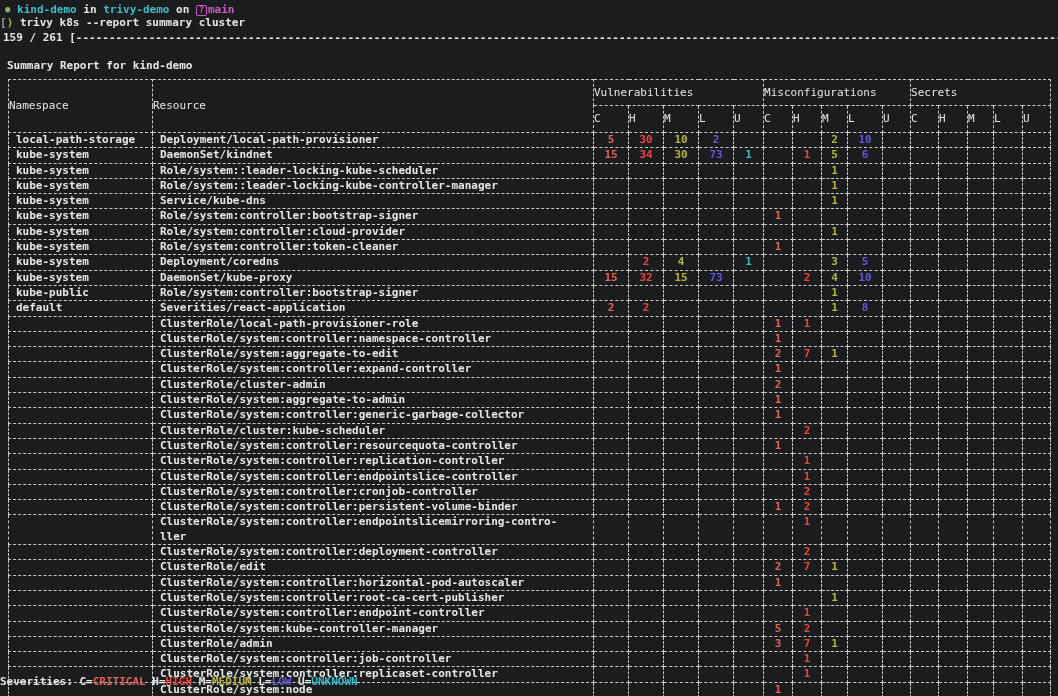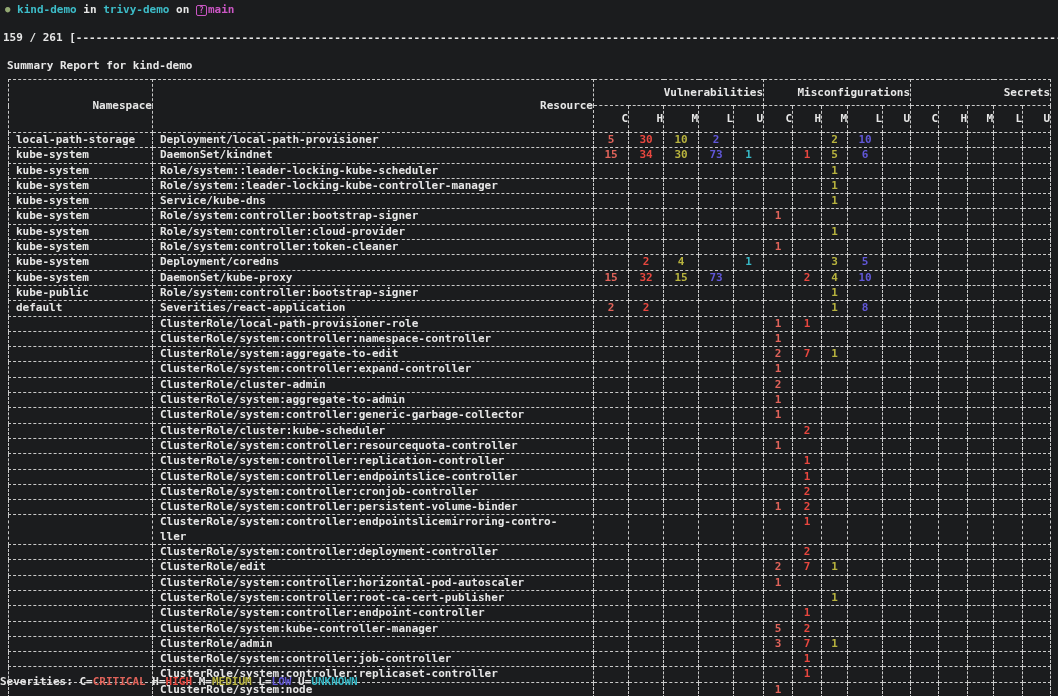--- a/index.html
+++ b/index.html
@@ -25,38 +25,39 @@
   .branch-badge{
     display:inline-block;border:1px solid var(--magenta);color:var(--magenta);
     width:11px;height:11px;line-height:9px;text-align:center;font-size:8px;
     border-radius:2px;vertical-align:0px;margin-right:1px;
   }
   table{
     position:absolute;top:79px;left:8px;width:1042px;table-layout:fixed;
     border-collapse:collapse;
   }
   th,td{border:1px dashed var(--border);overflow:hidden;}
-  th{font-weight:700;text-align:right;vertical-align:middle;color:var(--fg);}
+  th{font-weight:400;text-align:left;vertical-align:middle;color:var(--fg);}
   .th-group{height:26px;}
   .th-sev{height:27px;}
   tbody td{height:14.3px;line-height:14.3px;vertical-align:top;padding:0;}
   .cell-text{text-align:left;padding-left:7px;white-space:pre-wrap;}
   .cell-num{text-align:center;}
   .sev-c{color:var(--critical)} .sev-h{color:var(--high)} .sev-m{color:var(--medium)}
   .sev-l{color:var(--low)} .sev-u{color:var(--unknown)}
   .legend{top:675px;left:0;}
   .legend .sev-c,.legend .sev-h,.legend .sev-m,.legend .sev-l,.legend .sev-u{font-weight:700;}
 </style>
 </head>
 <body>
 
 <div class="screen">
 
   <div class="line prompt-line"><span class="dot">●</span> <span class="cyan">kind-demo</span> <span class="fg">in</span> <span class="cyan">trivy-demo</span> <span class="fg">on</span> <span class="branch-badge">?</span><span class="magenta">main</span></div>
 
+  <div class="line cmd-line"><span class="dim">[</span><span class="green">)</span> <span>trivy k8s --report summary cluster</span></div>
 
   <div class="line progress-line"><span>159 / 261</span> <span>[------------------------------------------------------------------------------------------------------------------------------------------------------</span></div>
 
   <div class="line title-line">Summary Report for kind-demo</div>
 
   <table>
     <colgroup>
       <col style="width:144px">
         <col style="width:441px">
       <col style="width:35px">

